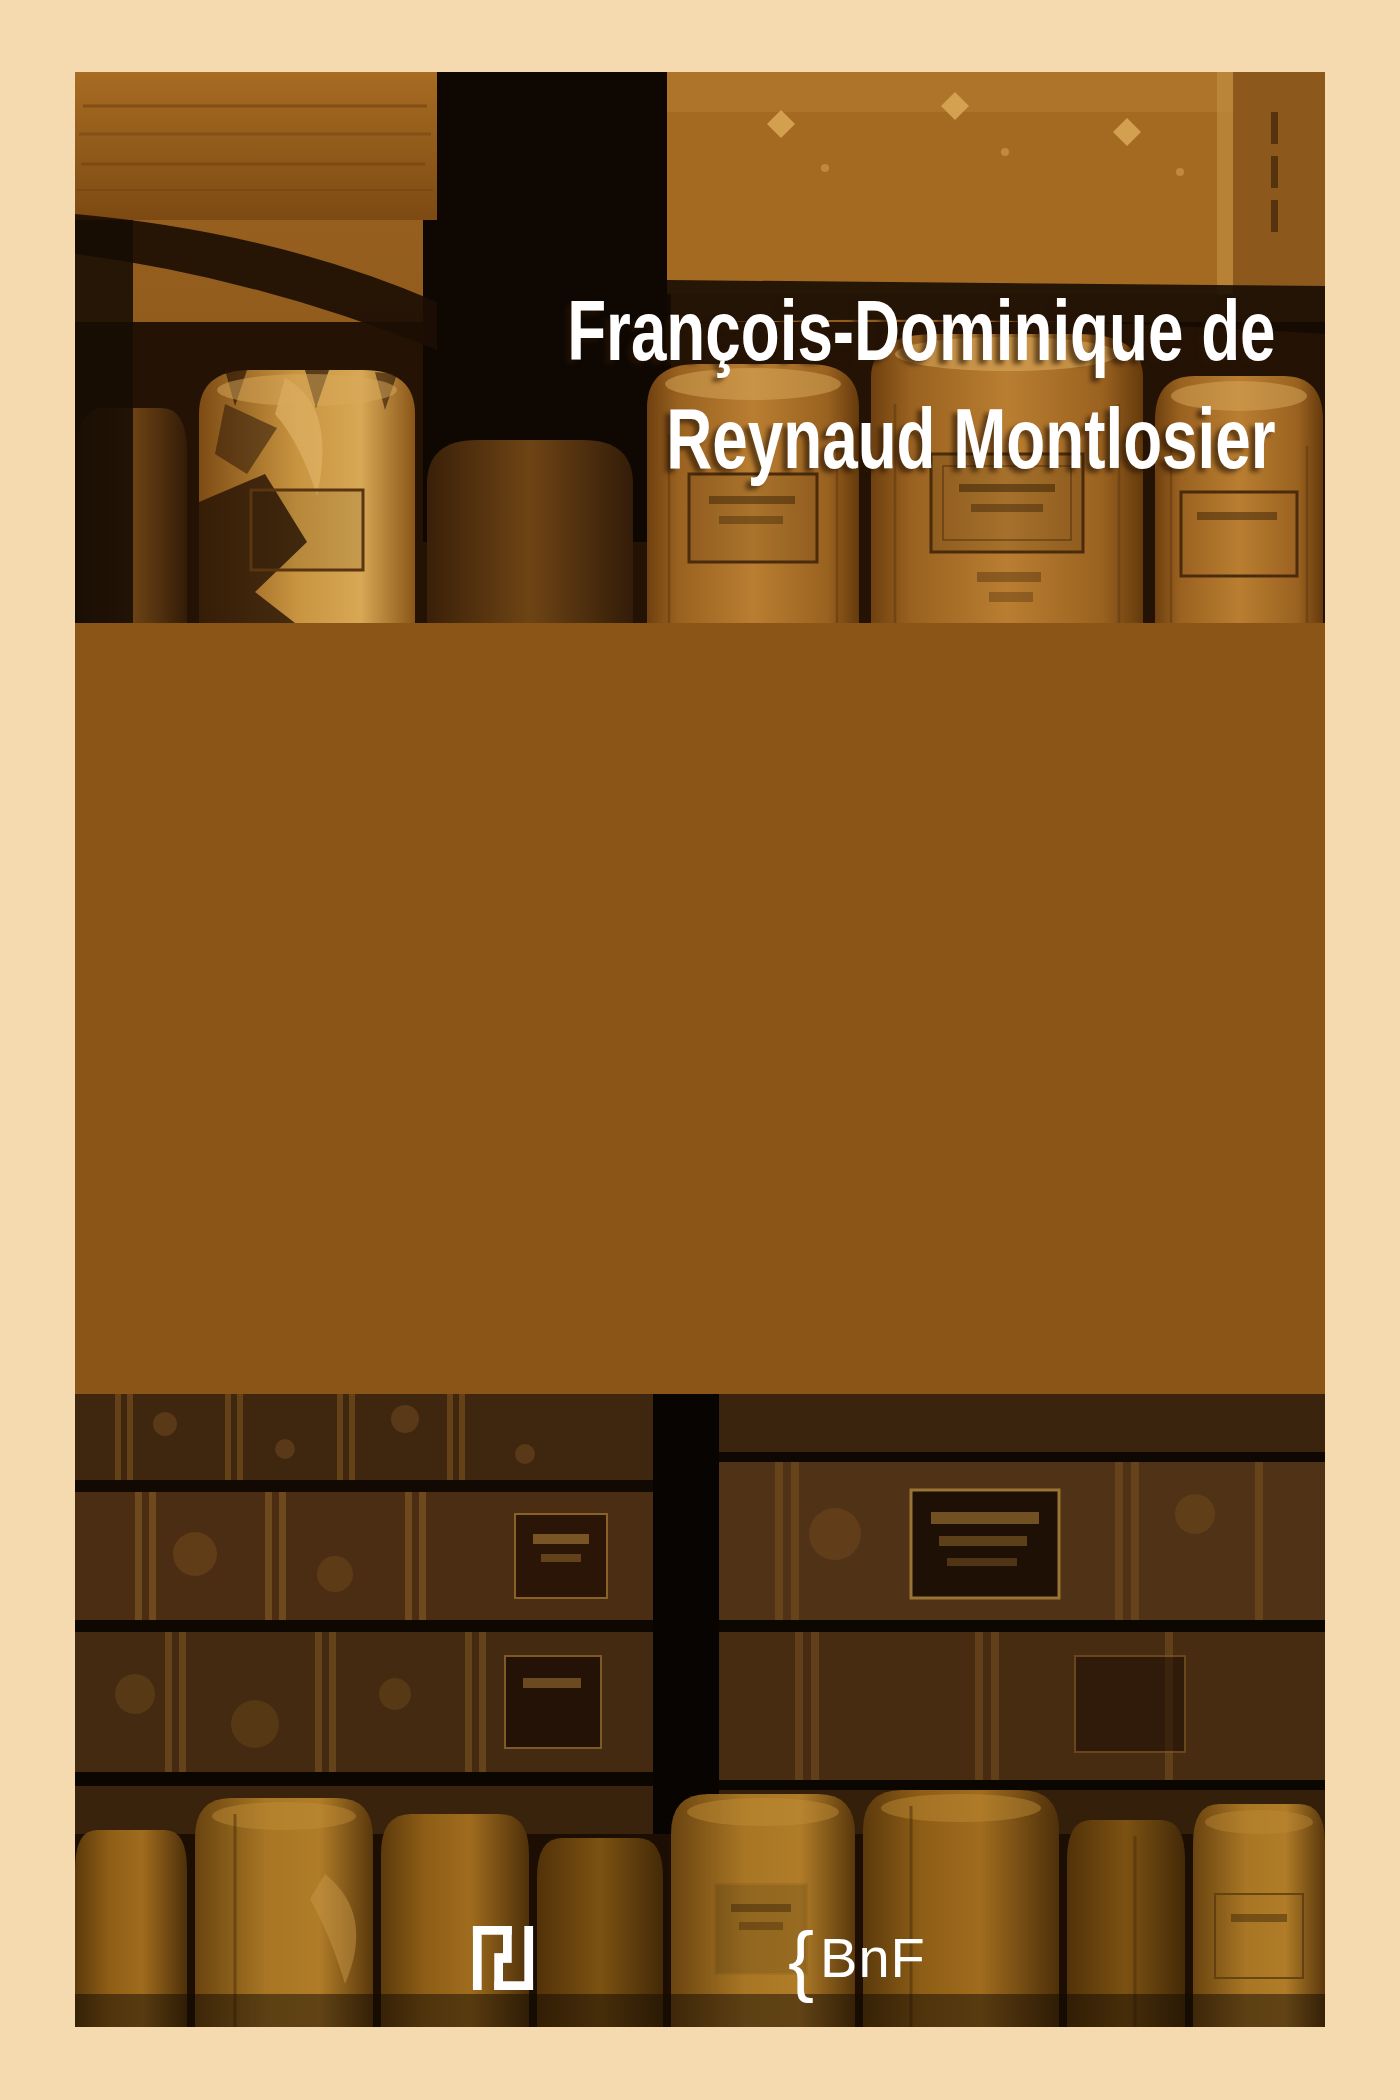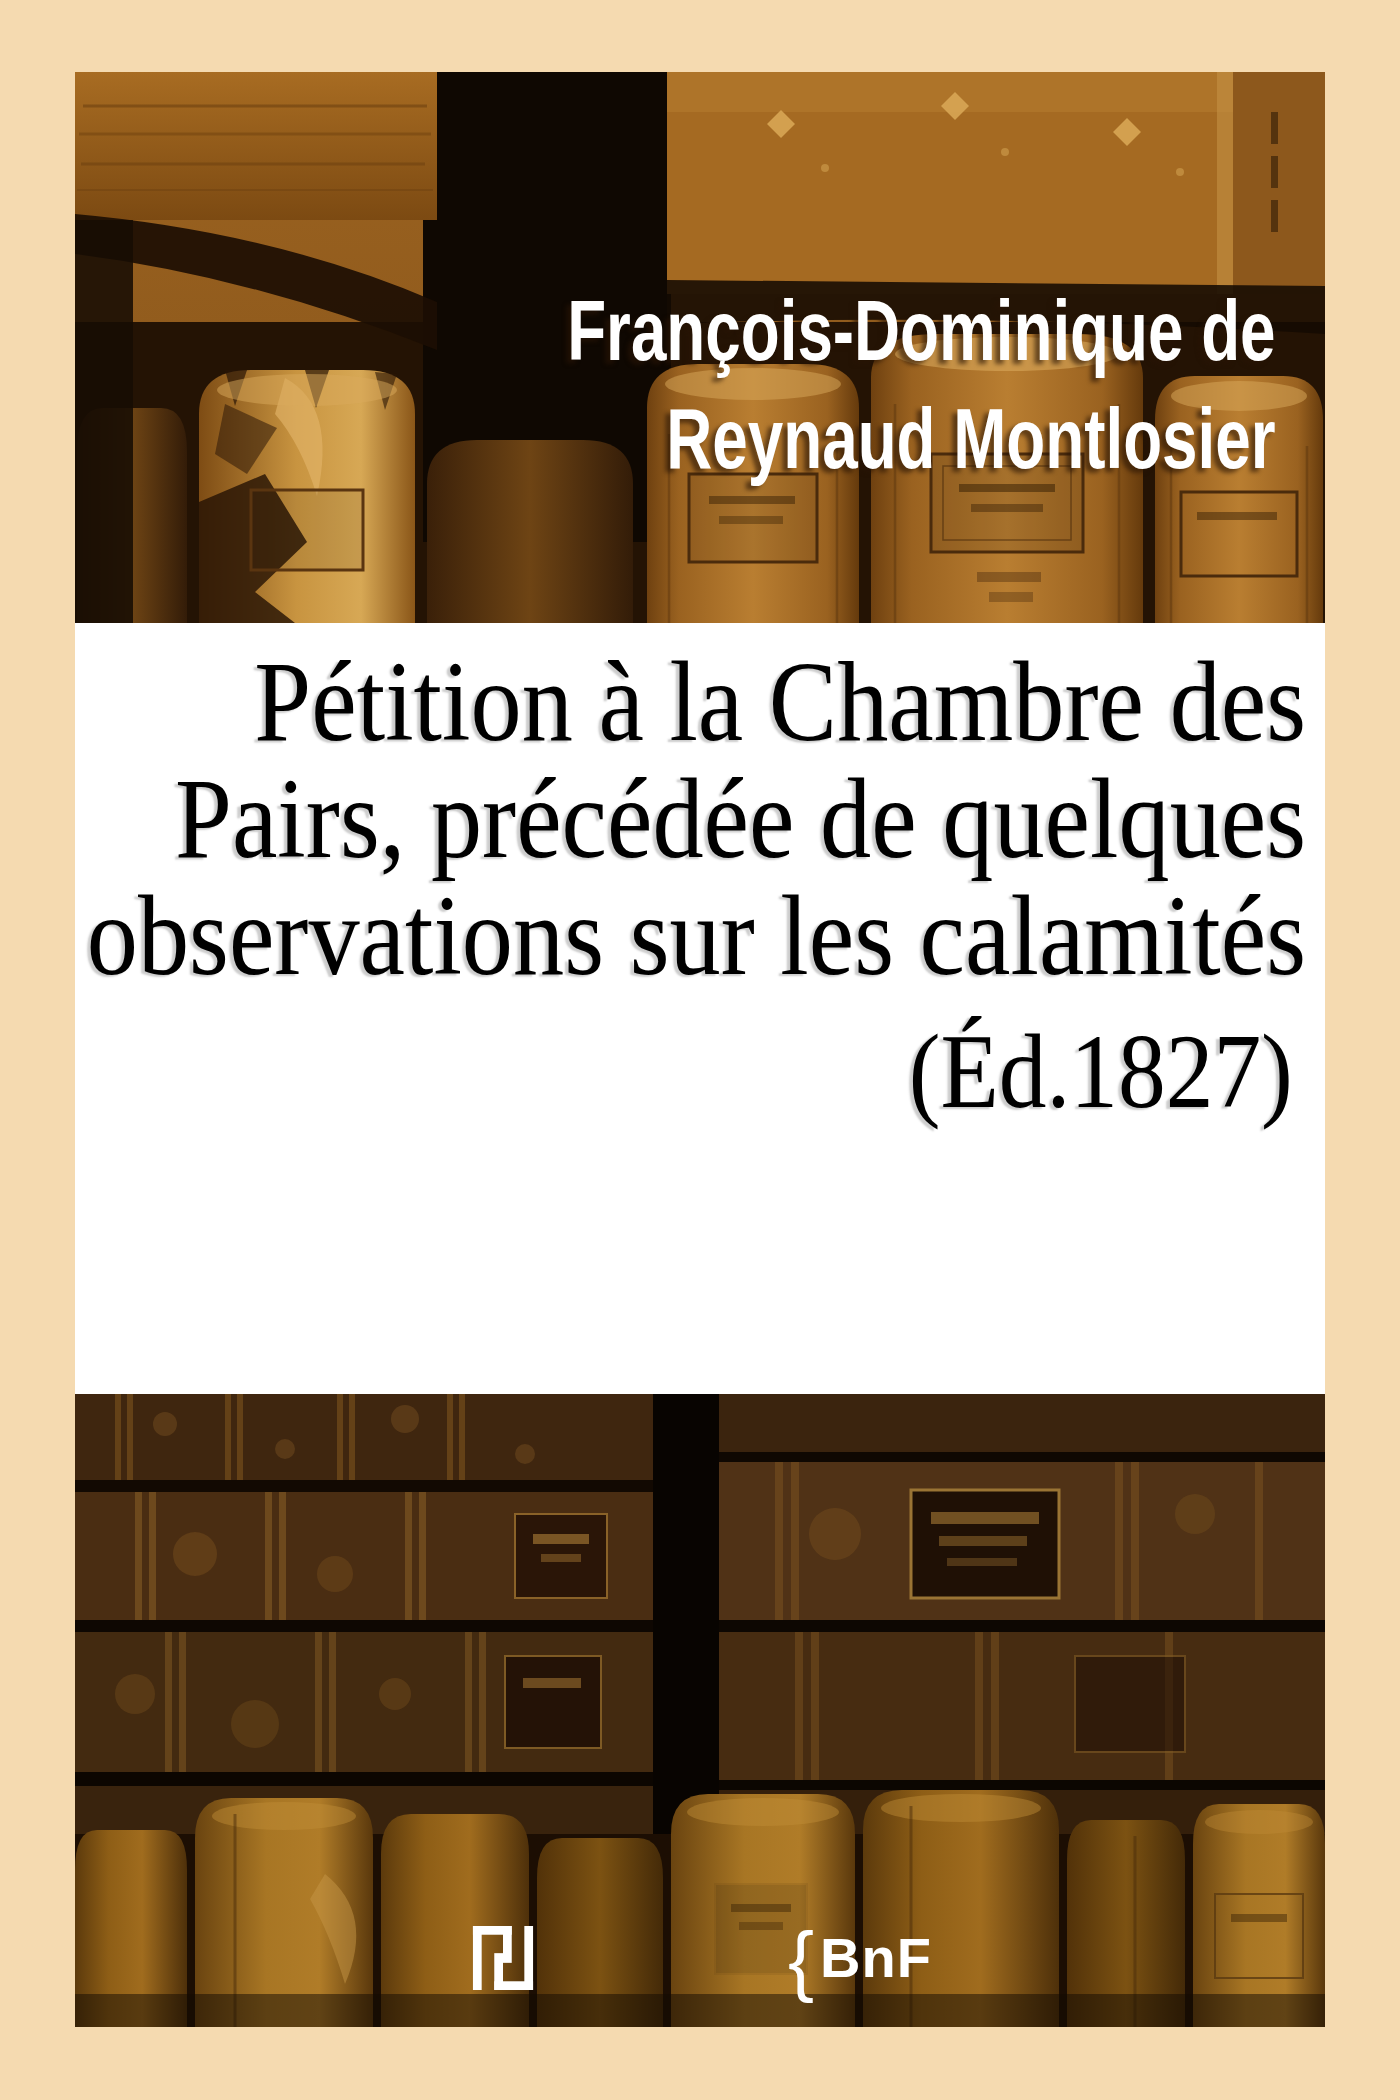--- a/index.html
+++ b/index.html
@@ -32,21 +32,21 @@
     transform:scaleX(0.90);transform-origin:top right;
     text-shadow:-4px 2px 2px rgba(90,90,90,0.30);
   }
   .logos{position:absolute;left:0;top:0;width:100%;height:100%;pointer-events:none;}
   .hl-icon{position:absolute;left:397px;top:1854px;width:62px;height:64px;}
   .hl-words{position:absolute;left:465px;top:1857px;color:#fff;}
   .hl-name{font-size:52px;line-height:50px;font-weight:400;letter-spacing:0px;}
   .hl-sub{font-size:27px;line-height:30px;font-weight:400;letter-spacing:5px;margin-top:2px;}
   .bnf{position:absolute;left:713px;top:1852px;display:flex;align-items:center;height:72px;color:#fff;}
   .bnf-brace{font-size:78px;line-height:60px;font-weight:400;}
-  .bnf-name{font-size:56px;font-weight:700;margin-left:6px;padding-bottom:6px;letter-spacing:1px;}
+  .bnf-name{font-size:56px;font-weight:400;margin-left:6px;padding-bottom:6px;letter-spacing:1px;}
 </style>
 </head>
 <body>
 
 <div class="cover">
   <div class="photo">
 
     <svg class="scene scene-top" width="1250" height="551" viewBox="0 0 1250 551">
       <defs>
         <linearGradient id="gTop" x1="0" y1="0" x2="0" y2="1">
@@ -137,28 +137,20 @@
       <rect x="176" y="418" width="112" height="80" fill="none" stroke="#5a3510" stroke-width="3"></rect>
 
       <path d="M594 362 V551 M762 362 V551" stroke="#5b360e" stroke-width="2.5" opacity="0.5" fill="none"></path>
       <path d="M820 332 V551 M1044 332 V551" stroke="#5b360e" stroke-width="2.5" opacity="0.5" fill="none"></path>
       <path d="M1096 374 V551 M1232 374 V551" stroke="#5b360e" stroke-width="2.5" opacity="0.5" fill="none"></path>
       <rect x="902" y="500" width="64" height="10" fill="#46290c" opacity="0.4"></rect>
       <rect x="914" y="520" width="44" height="10" fill="#46290c" opacity="0.35"></rect>
       <rect x="0" y="148" width="58" height="403" fill="#170c03" opacity="0.88"></rect>
     </svg>
 
-    <div class="white-band">
-      <div class="title">
-        <div>Pétition à la Chambre des</div>
-        <div>Pairs, précédée de quelques</div>
-        <div>observations sur les calamités</div>
-      </div>
-      <div class="edition">(Éd.1827)</div>
-    </div>
 
     <svg class="scene scene-bottom" width="1250" height="633" viewBox="0 0 1250 633">
       <defs>
         <linearGradient id="gStA" x1="0" y1="0" x2="1" y2="0">
           <stop offset="0" stop-color="#5c3a0c"></stop>
             <stop offset="0.3" stop-color="#8e5e16"></stop>
           <stop offset="0.6" stop-color="#a06c1e"></stop>
             <stop offset="1" stop-color="#4e300a"></stop>
         </linearGradient>
         <linearGradient id="gStB" x1="0" y1="0" x2="1" y2="0">

